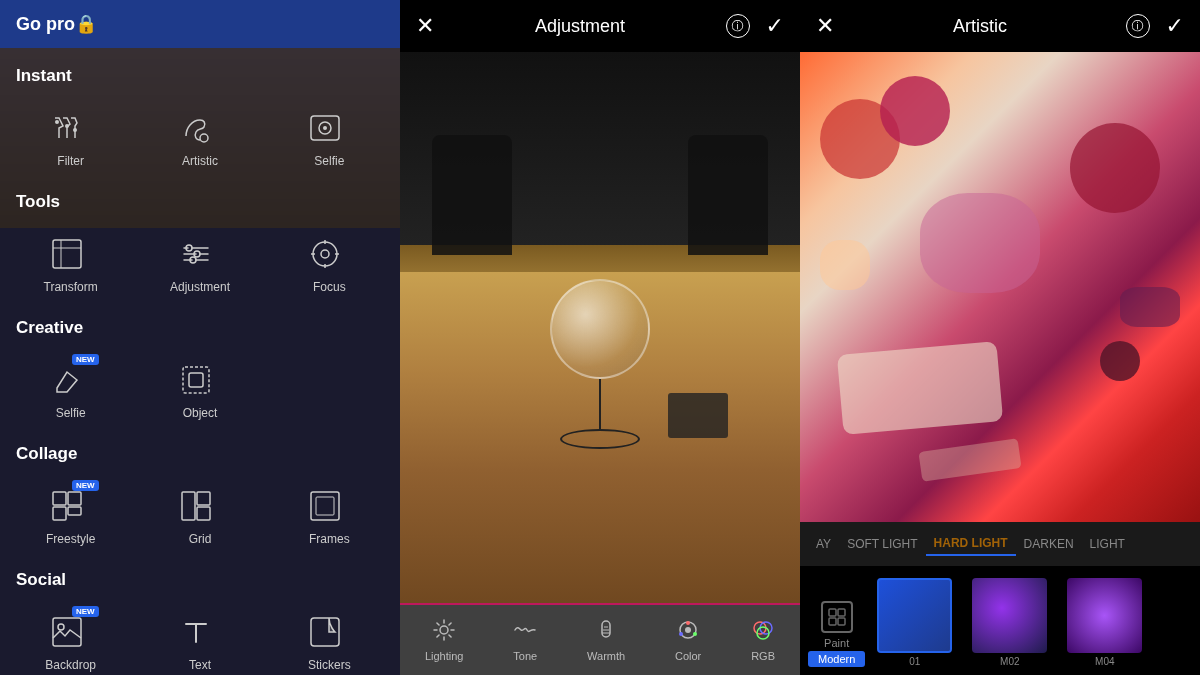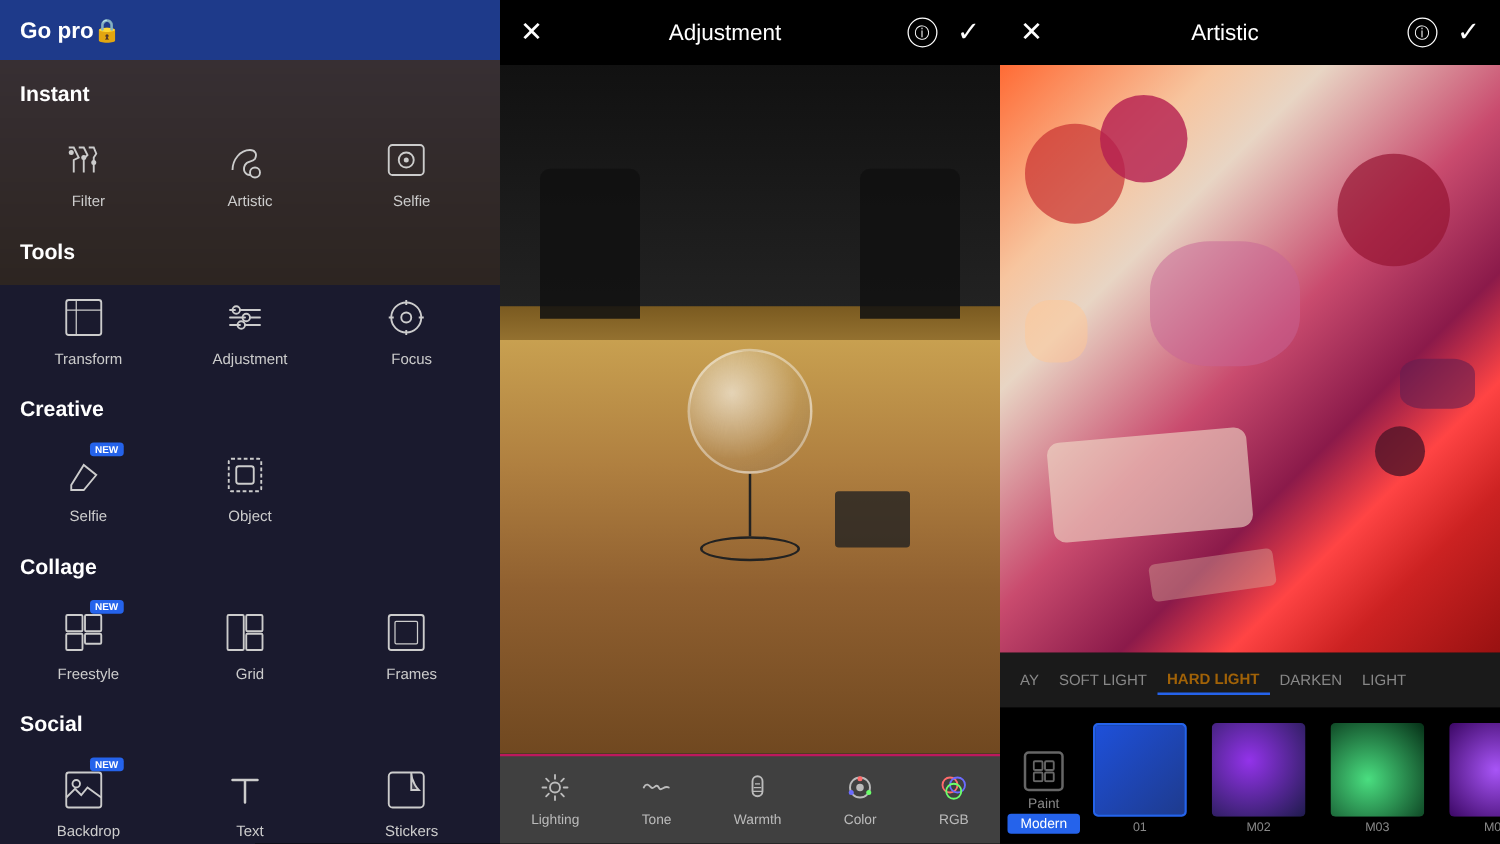--- a/index.html
+++ b/index.html
@@ -775,26 +775,20 @@
         <span class="filter-thumb-label">01</span>
       </div>
 
       <div class="filter-thumb">
         <div class="filter-thumb-img thumb-m02">
           <div style="width:100%; height:100%; background:radial-gradient(circle at 40% 40%, #9333ea, #1e1b4b);"></div>
         </div>
         <span class="filter-thumb-label">M02</span>
       </div>
 
-      <div class="filter-thumb">
-        <div class="filter-thumb-img thumb-m03">
-          <div style="width:100%; height:100%; background:radial-gradient(circle at 40% 60%, #4ade80, #052e16);"></div>
-        </div>
-        <span class="filter-thumb-label">M03</span>
-      </div>
 
       <div class="filter-thumb">
         <div class="filter-thumb-img thumb-m04">
           <div style="width:100%; height:100%; background:radial-gradient(circle at 50% 50%, #a855f7, #3b0764);"></div>
         </div>
         <span class="filter-thumb-label">M04</span>
       </div>
     </div>
   </div>
 </div>

